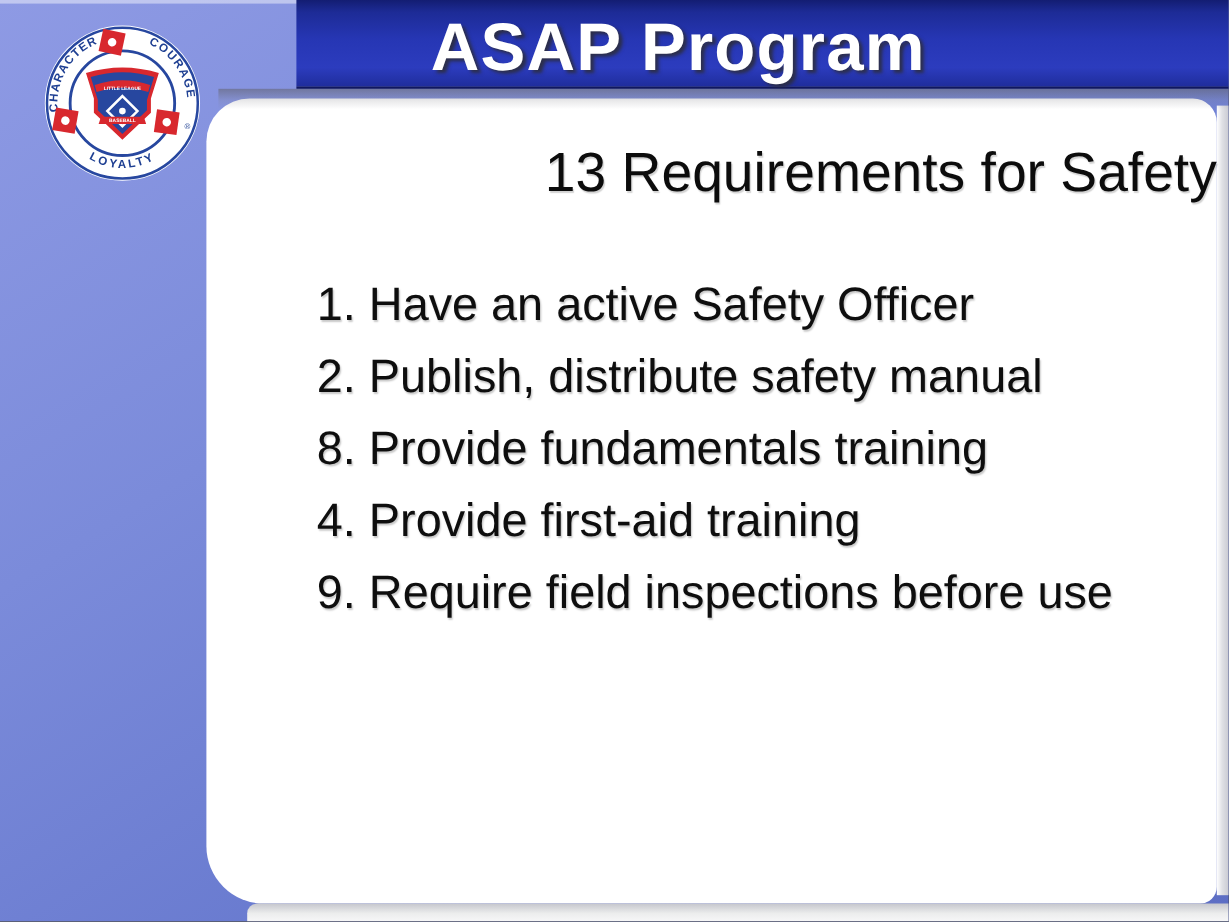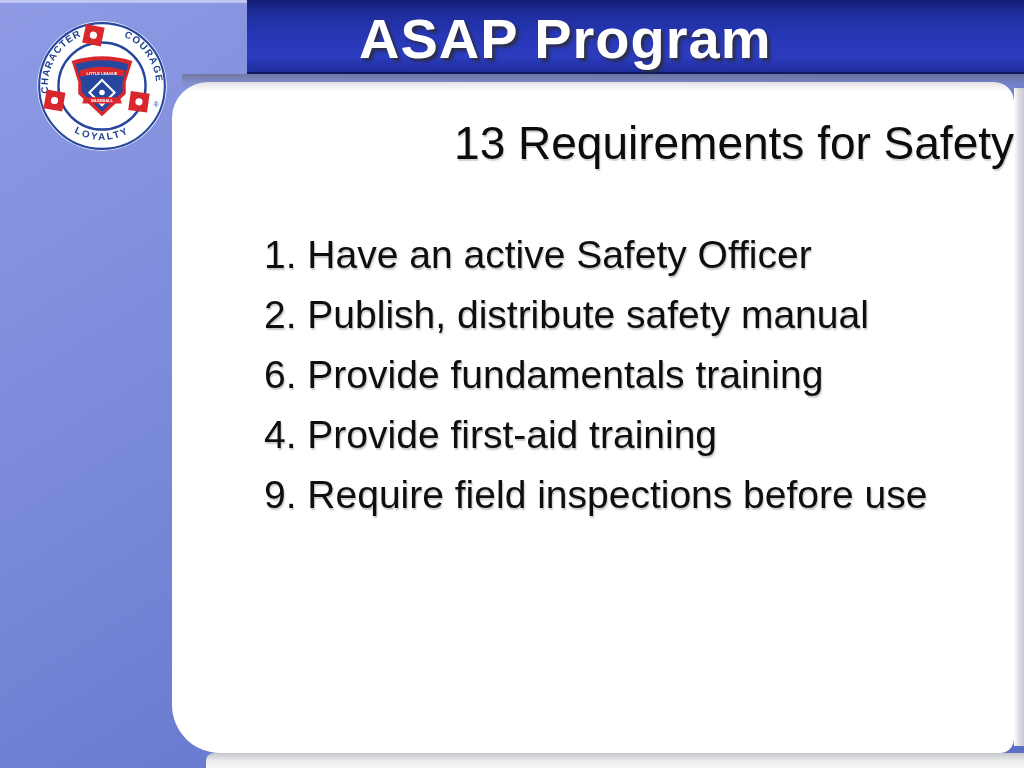--- a/index.html
+++ b/index.html
@@ -89,21 +89,21 @@
 
   <div class="card"></div>
   <div class="right-shade"></div>
   <div class="bottom-shade"></div>
 
   <div class="heading">13 Requirements for Safety</div>
 
   <div class="req-list">
     <div class="req-item">1. Have an active Safety Officer</div>
     <div class="req-item">2. Publish, distribute safety manual</div>
-    <div class="req-item">6. Provide fundamentals training</div>
+    <div class="req-item">8. Provide fundamentals training</div>
     <div class="req-item">4. Provide first-aid training</div>
     <div class="req-item">9. Require field inspections before use</div>
   </div>
 
   <svg class="logo" viewBox="0 0 100 100" xmlns="http://www.w3.org/2000/svg">
     <defs>
       <path id="arcTop" d="M 12.8,67.3 A 41 41 0 1 1 87.2,67.3" fill="none"></path>
       <path id="arcBottom" d="M 11.5,64 A 41 41 0 0 0 88.5,64" fill="none"></path>
     </defs>
 

